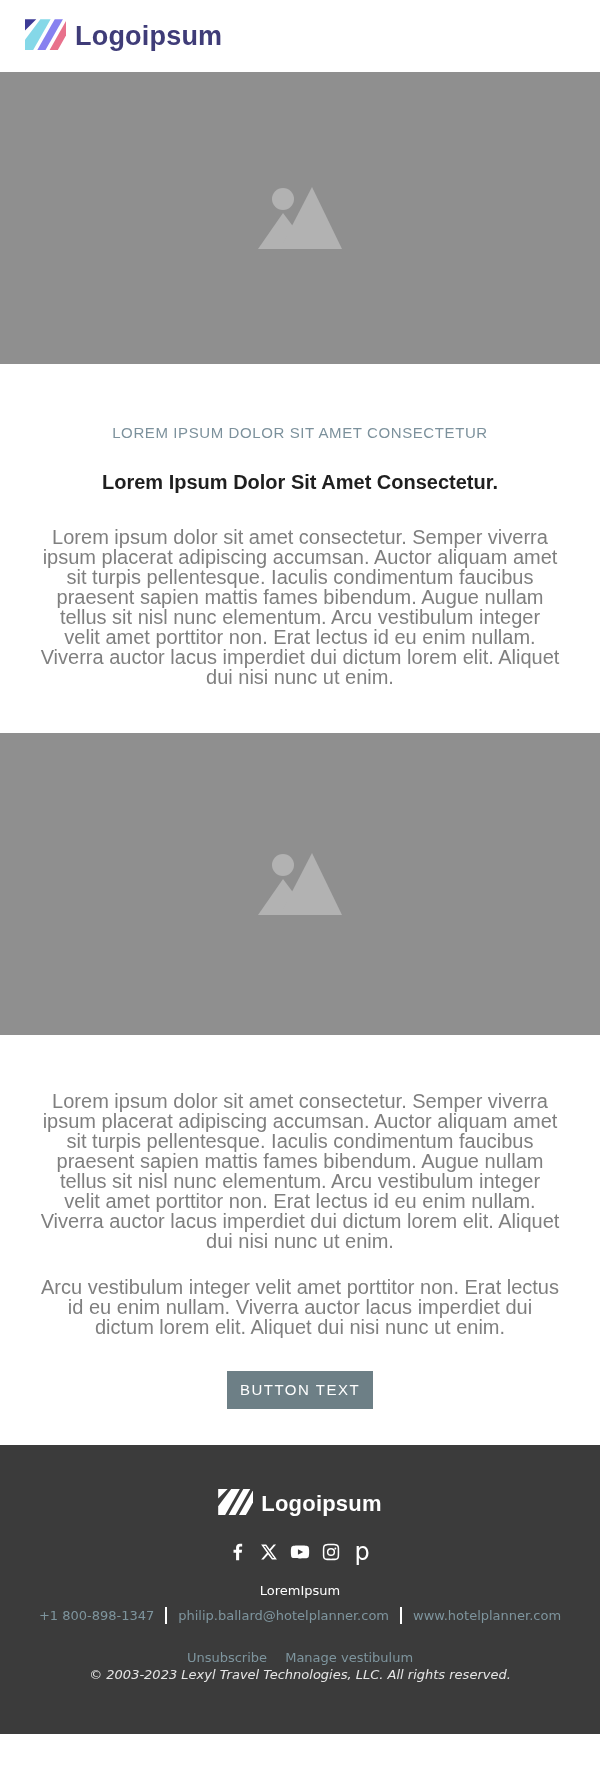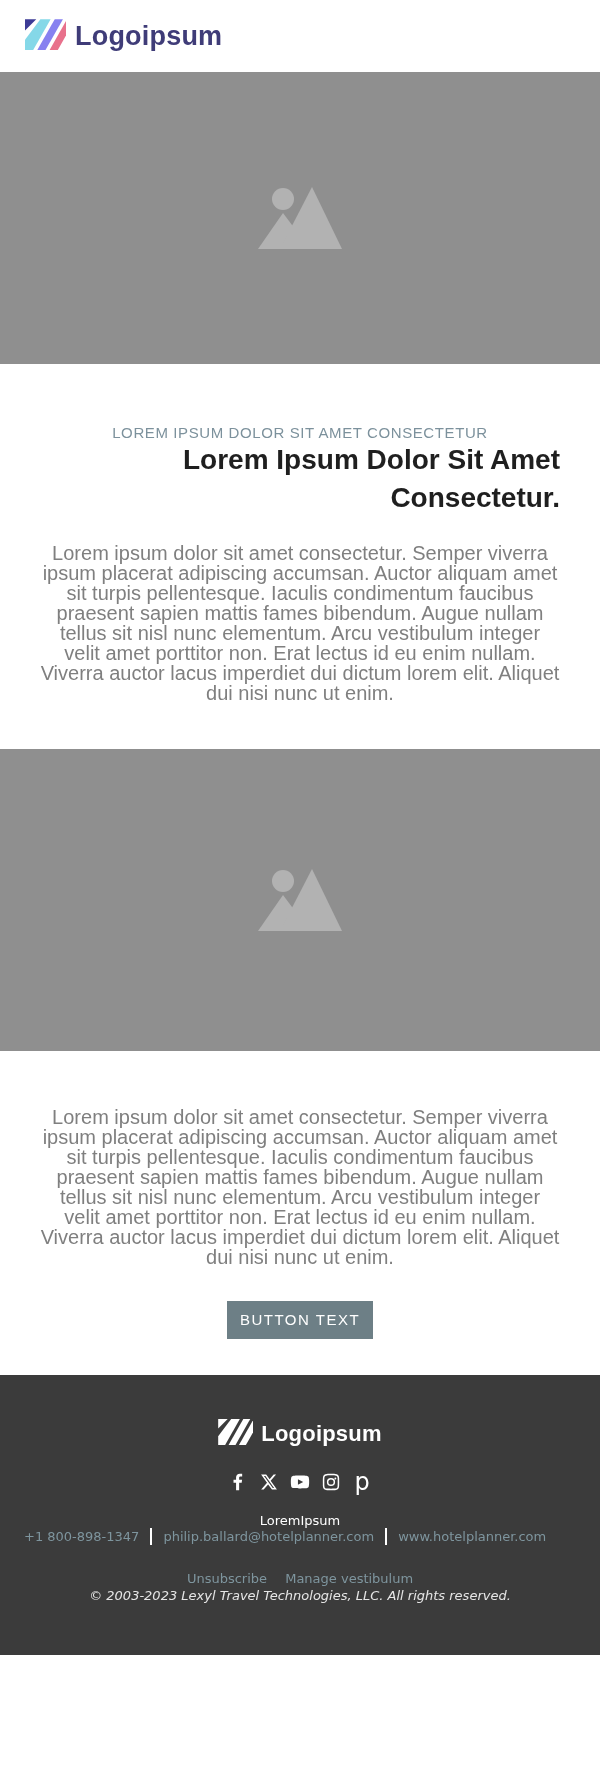--- a/index.html
+++ b/index.html
@@ -19,40 +19,40 @@
   
   .img-ph { width:600px; background:#8F8F8F; display:flex; align-items:center; justify-content:center; }
   .img-ph-1 { height:292px; }
   .img-ph-2 { height:302px; }
 
   
   .section { text-align:center; }
   .section-1 { padding:60px 40px 46px 40px;border-radius:29px; }
   .section-2 { padding:56px 40px 36px 40px; }
   .eyebrow { font-size:15px; color:#7C919C; letter-spacing:.6px; }
-  .title { font-size:28px; line-height:38px; font-weight:bold; color:#1F1F1F; margin-top:0;text-align:right; }
+  .title { font-size:20px; line-height:38px; font-weight:bold; color:#1F1F1F; margin-top:22px; }
   .para { font-size:20px; line-height:20px; color:#7F7F7F; margin-top:26px; }
   .para-first { margin-top:0; }
   .btn-row { margin-top:34px; text-align:center; }
   .btn {
     display:inline-block; background:#6D7F86; color:#fff; border:none; cursor:pointer;
     font-family:"Liberation Sans", sans-serif;
     font-size:15px; letter-spacing:1.5px; padding:11px 13px; line-height:16px;
   }
 
   
   .footer { background:#3B3B3B; padding:44px 24px 52px 24px; text-align:center; }
   .f-brand { display:inline-flex; align-items:center; gap:8px; }
   .f-brand-text { color:#fff; font-size:22px; font-weight:bold; letter-spacing:.2px; }
   .social { margin-top:22px; display:flex; justify-content:center; align-items:center; gap:9px; }
   .social a { display:inline-flex; width:22px; height:22px; align-items:center; justify-content:center; text-decoration:none; }
   .social svg { display:block; }
   .si-text { color:#fff; font-size:24px; line-height:22px; font-family:"DejaVu Sans", sans-serif; }
   .f-company { color:#fff; font-size:13px; margin-top:20px; font-family:"DejaVu Sans", sans-serif;}
-  .f-contact { margin-top:0; display:flex; align-items:center; font-size:13px; font-family:"DejaVu Sans", sans-serif;}
+  .f-contact { margin-top:9px; display:flex; justify-content:center; align-items:center; font-size:13px; font-family:"DejaVu Sans", sans-serif;}
   .f-contact a { color:#7E959E; text-decoration:none; }
   .f-sep { display:inline-block; width:2px; height:17px; background:#fff; margin:0 11px; }
   .f-links { margin-top:26px; font-size:13px; font-family:"DejaVu Sans", sans-serif;}
   .f-links a { color:#7E959E; text-decoration:none; margin:0 7px; }
   .f-address { color:#F0F0F0; font-size:13px; margin-top:13px; font-family:"DejaVu Sans", sans-serif;}
   .f-copy { color:#E6E6E6; font-size:13px; margin-top:2px; font-family:"DejaVu Sans", sans-serif;font-style:italic;}
 </style>
 </head>
 <body>
 
@@ -93,20 +93,21 @@
       <svg width="84" height="66" viewBox="0 0 84 66">
         <circle cx="25" cy="16" r="11" fill="#B2B2B2"></circle>
         <polygon points="0,66 25,30 40,50 30,66" fill="#B2B2B2"></polygon>
         <polygon points="22,66 54,4 84,66" fill="#B2B2B2"></polygon>
       </svg>
     </span>
   </div>
 
   <div class="section section-2">
     <p class="para para-first">Lorem ipsum dolor sit amet consectetur. Semper viverra ipsum placerat adipiscing accumsan. Auctor aliquam amet sit turpis pellentesque. Iaculis condimentum faucibus praesent sapien mattis fames bibendum. Augue nullam tellus sit nisl nunc elementum. Arcu vestibulum integer velit amet porttitor non. Erat lectus id eu enim nullam. Viverra auctor lacus imperdiet dui dictum lorem elit. Aliquet dui nisi nunc ut enim.</p>
+    <p class="para">Arcu vestibulum integer velit amet porttitor non. Erat lectus id eu enim nullam. Viverra auctor lacus imperdiet dui dictum lorem elit. Aliquet dui nisi nunc ut enim.</p>
     <div class="btn-row">
       <button class="btn">BUTTON TEXT</button>
     </div>
   </div>
 
   <div class="footer">
 
     <div class="f-brand">
       <span>
         <svg width="35" height="26" viewBox="0 0 40 30">

